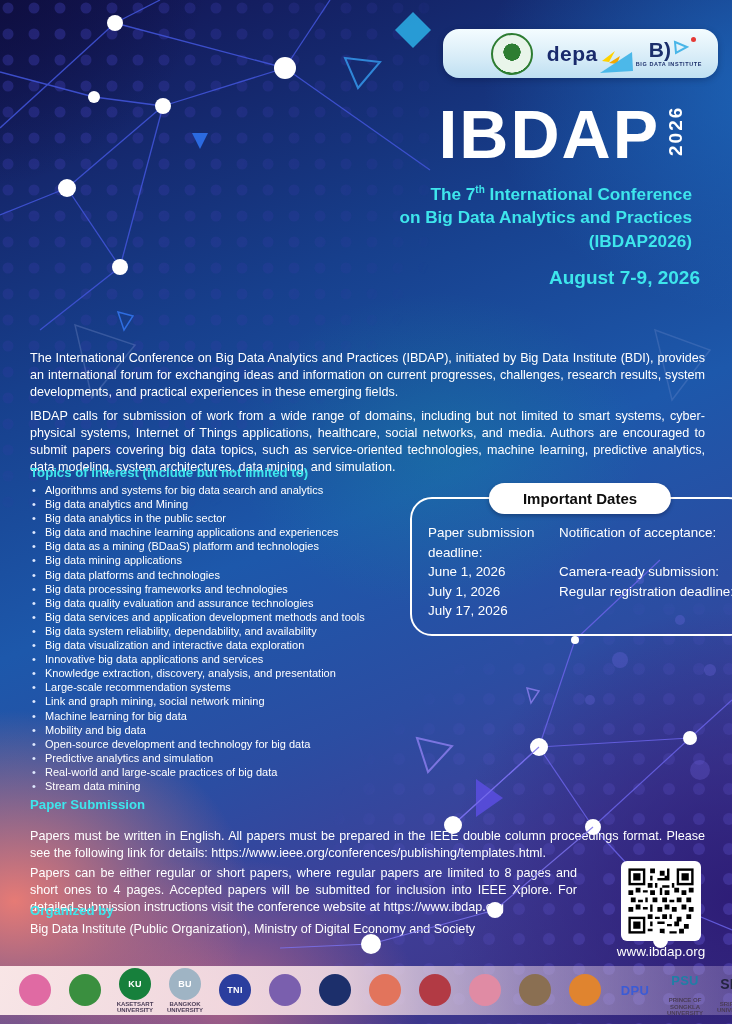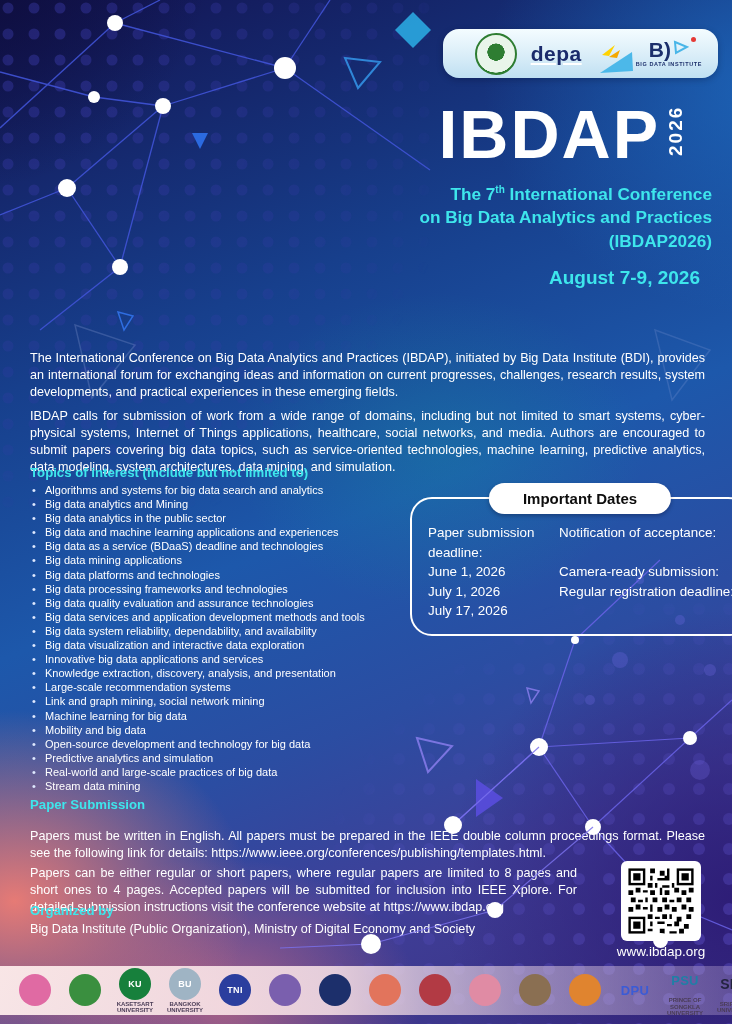--- a/index.html
+++ b/index.html
@@ -20,33 +20,33 @@
   #bg-deco{z-index:1;}
   #fg-deco{z-index:6;}
 
   
   .pill{position:absolute;left:443px;top:29px;width:275px;height:49px;z-index:3;
     background:linear-gradient(180deg,#f4fcff,#d9edf8 55%,#bfe0f2);
     border-radius:16px;display:flex;align-items:center;justify-content:flex-end;
     gap:14px;padding:0 16px;box-sizing:border-box;box-shadow:0 2px 6px rgba(0,0,30,.25);}
   .seal{width:38px;height:38px;border-radius:50%;border:2px solid #2e7d32;
     background:radial-gradient(circle at 50% 45%, #2e7d32 0 30%, #e9f5ea 31% 72%, #2e7d32 73%);}
-  .depa{display:flex;align-items:flex-start;gap:18px;text-decoration:underline;}
+  .depa{display:flex;align-items:flex-end;gap:2px;}
   .depa-word{font-size:21px;font-weight:700;color:#1a2a6c;letter-spacing:.5px;}
   .bdi{display:flex;flex-direction:column;align-items:center;line-height:1;}
   .bdi-mark{display:flex;align-items:flex-start;color:#1c2f6b;font-weight:700;font-size:21px;position:relative;}
   .bdi-dot{position:absolute;right:-7px;top:-2px;width:5px;height:5px;border-radius:50%;background:#e53935;}
   .bdi-word{font-size:5.5px;font-weight:700;color:#1c2f6b;letter-spacing:.6px;margin-top:2px;}
 
   
   .title-block{position:absolute;top:100px;right:45px;z-index:3;display:flex;align-items:flex-start;}
   .ibdap{font-size:68px;font-weight:700;color:#fff;letter-spacing:2px;line-height:1;}
   .year{writing-mode:vertical-rl;transform:rotate(180deg);font-size:19px;font-weight:700;
     letter-spacing:2px;color:#fff;margin-left:5px;height:56px;}
-  .subtitle{position:absolute;top:183px;right:20px;z-index:3;text-align:right;
+  .subtitle{position:absolute;top:183px;right:40px;z-index:3;text-align:right;
     color:#3ee6ec;font-weight:700;font-size:17.2px;line-height:1.36;}
   .subtitle sup{font-size:10px;}
   .venue{position:absolute;top:266px;right:32px;z-index:3;text-align:right;
     color:#3ee6ec;font-weight:700;font-size:19px;line-height:1.25;}
   .pin{display:inline-block;vertical-align:-2px;margin-right:7px;}
 
   
   .copy{position:absolute;left:30px;right:27px;z-index:3;font-size:12.6px;line-height:17px;text-align:justify;}
   #intro1{top:337px;}
   #intro2{top:395px;}
@@ -222,21 +222,21 @@
 
   <p id="intro1" class="copy">The International Conference on Big Data Analytics and Practices (IBDAP), initiated by Big Data Institute (BDI), provides an international forum for exchanging ideas and information on current progresses, challenges, research results, system developments, and practical experiences in these emerging fields.</p>
   <p id="intro2" class="copy">IBDAP calls for submission of work from a wide range of domains, including but not limited to smart systems, cyber-physical systems, Internet of Things applications, healthcare, social networks, and media. Authors are encouraged to submit papers covering big data topics, such as service-oriented technologies, machine learning, predictive analytics, data modeling, system architectures, data mining, and simulation.</p>
 
   <div id="topics-head" class="sec-head">Topics of interest (include but not limited to)</div>
   <ul id="topics">
     <li>Algorithms and systems for big data search and analytics</li>
     <li>Big data analytics and Mining</li>
     <li>Big data analytics in the public sector</li>
     <li>Big data and machine learning applications and experiences</li>
-    <li>Big data as a service (BDaaS) deadline and technologies</li>
+    <li>Big data as a mining (BDaaS) platform and technologies</li>
     <li>Big data mining applications</li>
     <li>Big data platforms and technologies</li>
     <li>Big data processing frameworks and technologies</li>
     <li>Big data quality evaluation and assurance technologies</li>
     <li>Big data services and application development methods and tools</li>
     <li>Big data system reliability, dependability, and availability</li>
     <li>Big data visualization and interactive data exploration</li>
     <li>Innovative big data applications and services</li>
     <li>Knowledge extraction, discovery, analysis, and presentation</li>
     <li>Large-scale recommendation systems</li>

